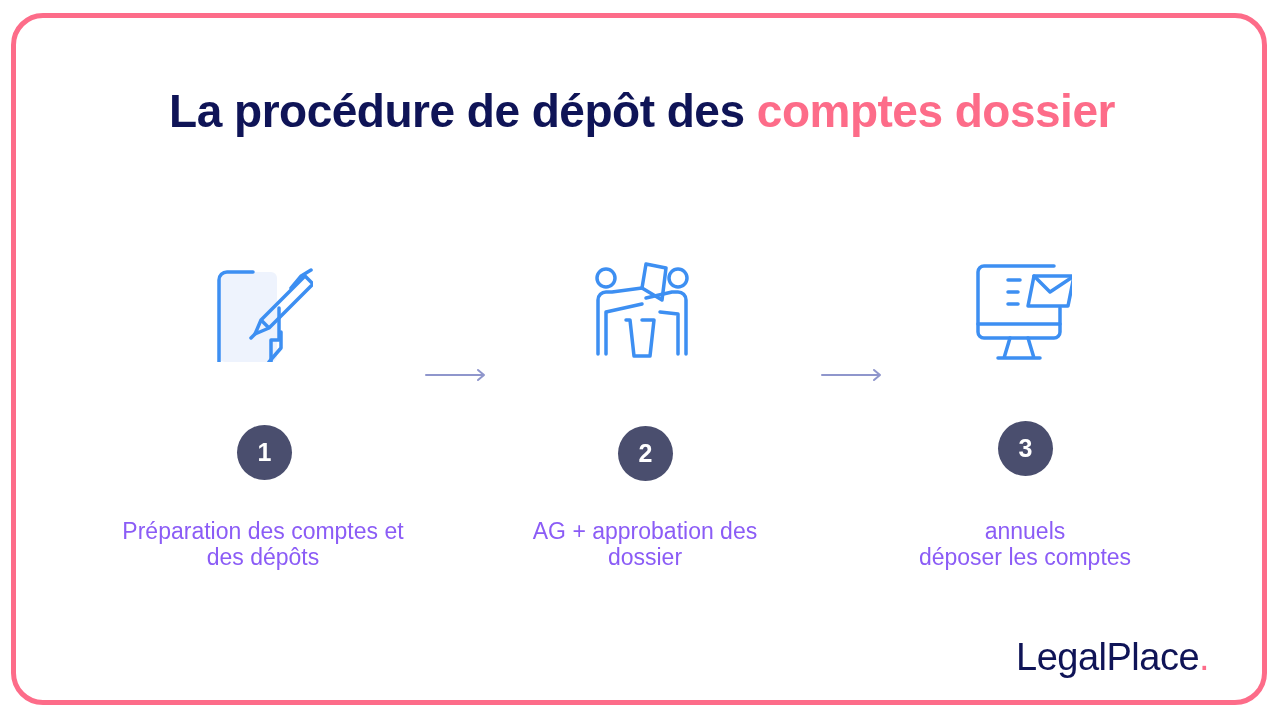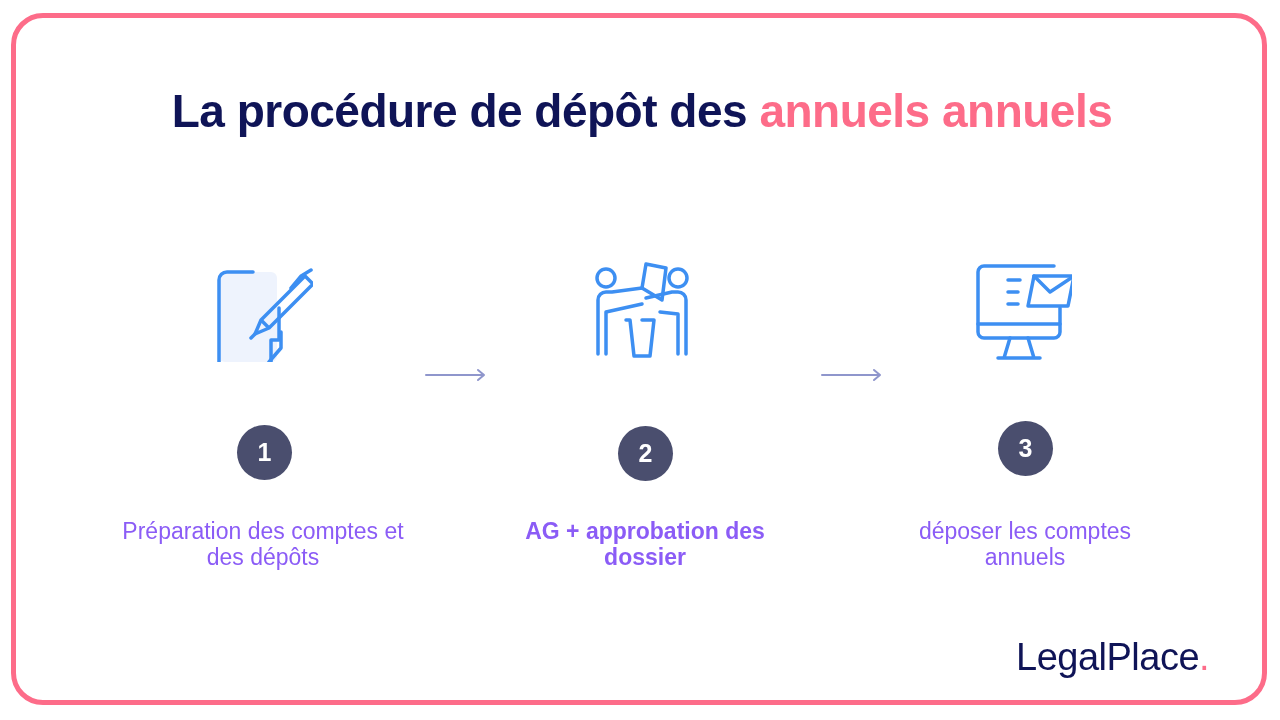--- a/index.html
+++ b/index.html
@@ -34,21 +34,21 @@
     font-size: 38px; font-weight: 400; color: #0f1457; letter-spacing: -0.5px;
   }
   .logo .dot { color: #fd6c89; }
 </style>
 </head>
 <body>
 
 <div class="frame"></div>
 
 <h1 class="title" style="margin:0;">
-  <span>La procédure de dépôt des </span><span class="accent">annuels annuels</span>
+  <span>La procédure de dépôt des </span><span class="accent">comptes dossier</span>
 </h1>
 
 <svg class="step-icon" style="left:213px; top:262px;" viewBox="0 0 100 100">
   <rect x="6" y="10" width="58" height="90" rx="6" fill="#eef3fd"></rect>
   <path d="M6 100 V18 a8 8 0 0 1 8 -8 H40" fill="none" stroke="#3d8ff2" stroke-width="3.5" stroke-linecap="round"></path>
   <path d="M66 46 V78 L58 78 A0 0 0 0 0 58 78 L58 100 M58 78 L66 78" fill="none" stroke="#3d8ff2" stroke-width="3.5" stroke-linecap="round" stroke-linejoin="round"></path>
   <path d="M56 100 L68 86 V70" fill="none" stroke="#3d8ff2" stroke-width="3.5" stroke-linecap="round" stroke-linejoin="round"></path>
   <path d="M42 72 L48 58 L92 14 L100 22 L56 66 Z" fill="none" stroke="#3d8ff2" stroke-width="3.5" stroke-linejoin="round"></path>
   <path d="M48 58 L56 66" fill="none" stroke="#3d8ff2" stroke-width="3.5"></path>
   <path d="M42 72 L38 76" fill="none" stroke="#3d8ff2" stroke-width="3.5" stroke-linecap="round"></path>
@@ -87,24 +87,24 @@
 </svg>
 
 <div class="badge" style="left:237px; top:425px;">1</div>
 <div class="badge" style="left:618px; top:426px;">2</div>
 <div class="badge" style="left:998px; top:421px;">3</div>
 
 <div class="label" style="left:83px; top:518px;">
   <div>Préparation des comptes et</div>
   <div>des dépôts</div>
 </div>
-<div class="label" style="left:465px; top:518px;font-weight:bold;">
+<div class="label" style="left:465px; top:518px;">
   <div>AG + approbation des</div>
   <div>dossier</div>
 </div>
 <div class="label" style="left:845px; top:518px;">
+  <div>annuels</div>
   <div>déposer les comptes</div>
-  <div>annuels</div>
 </div>
 
 <div class="logo">
   <span>LegalPlace</span><span class="dot">.</span>
 </div>
 
 </body></html>

